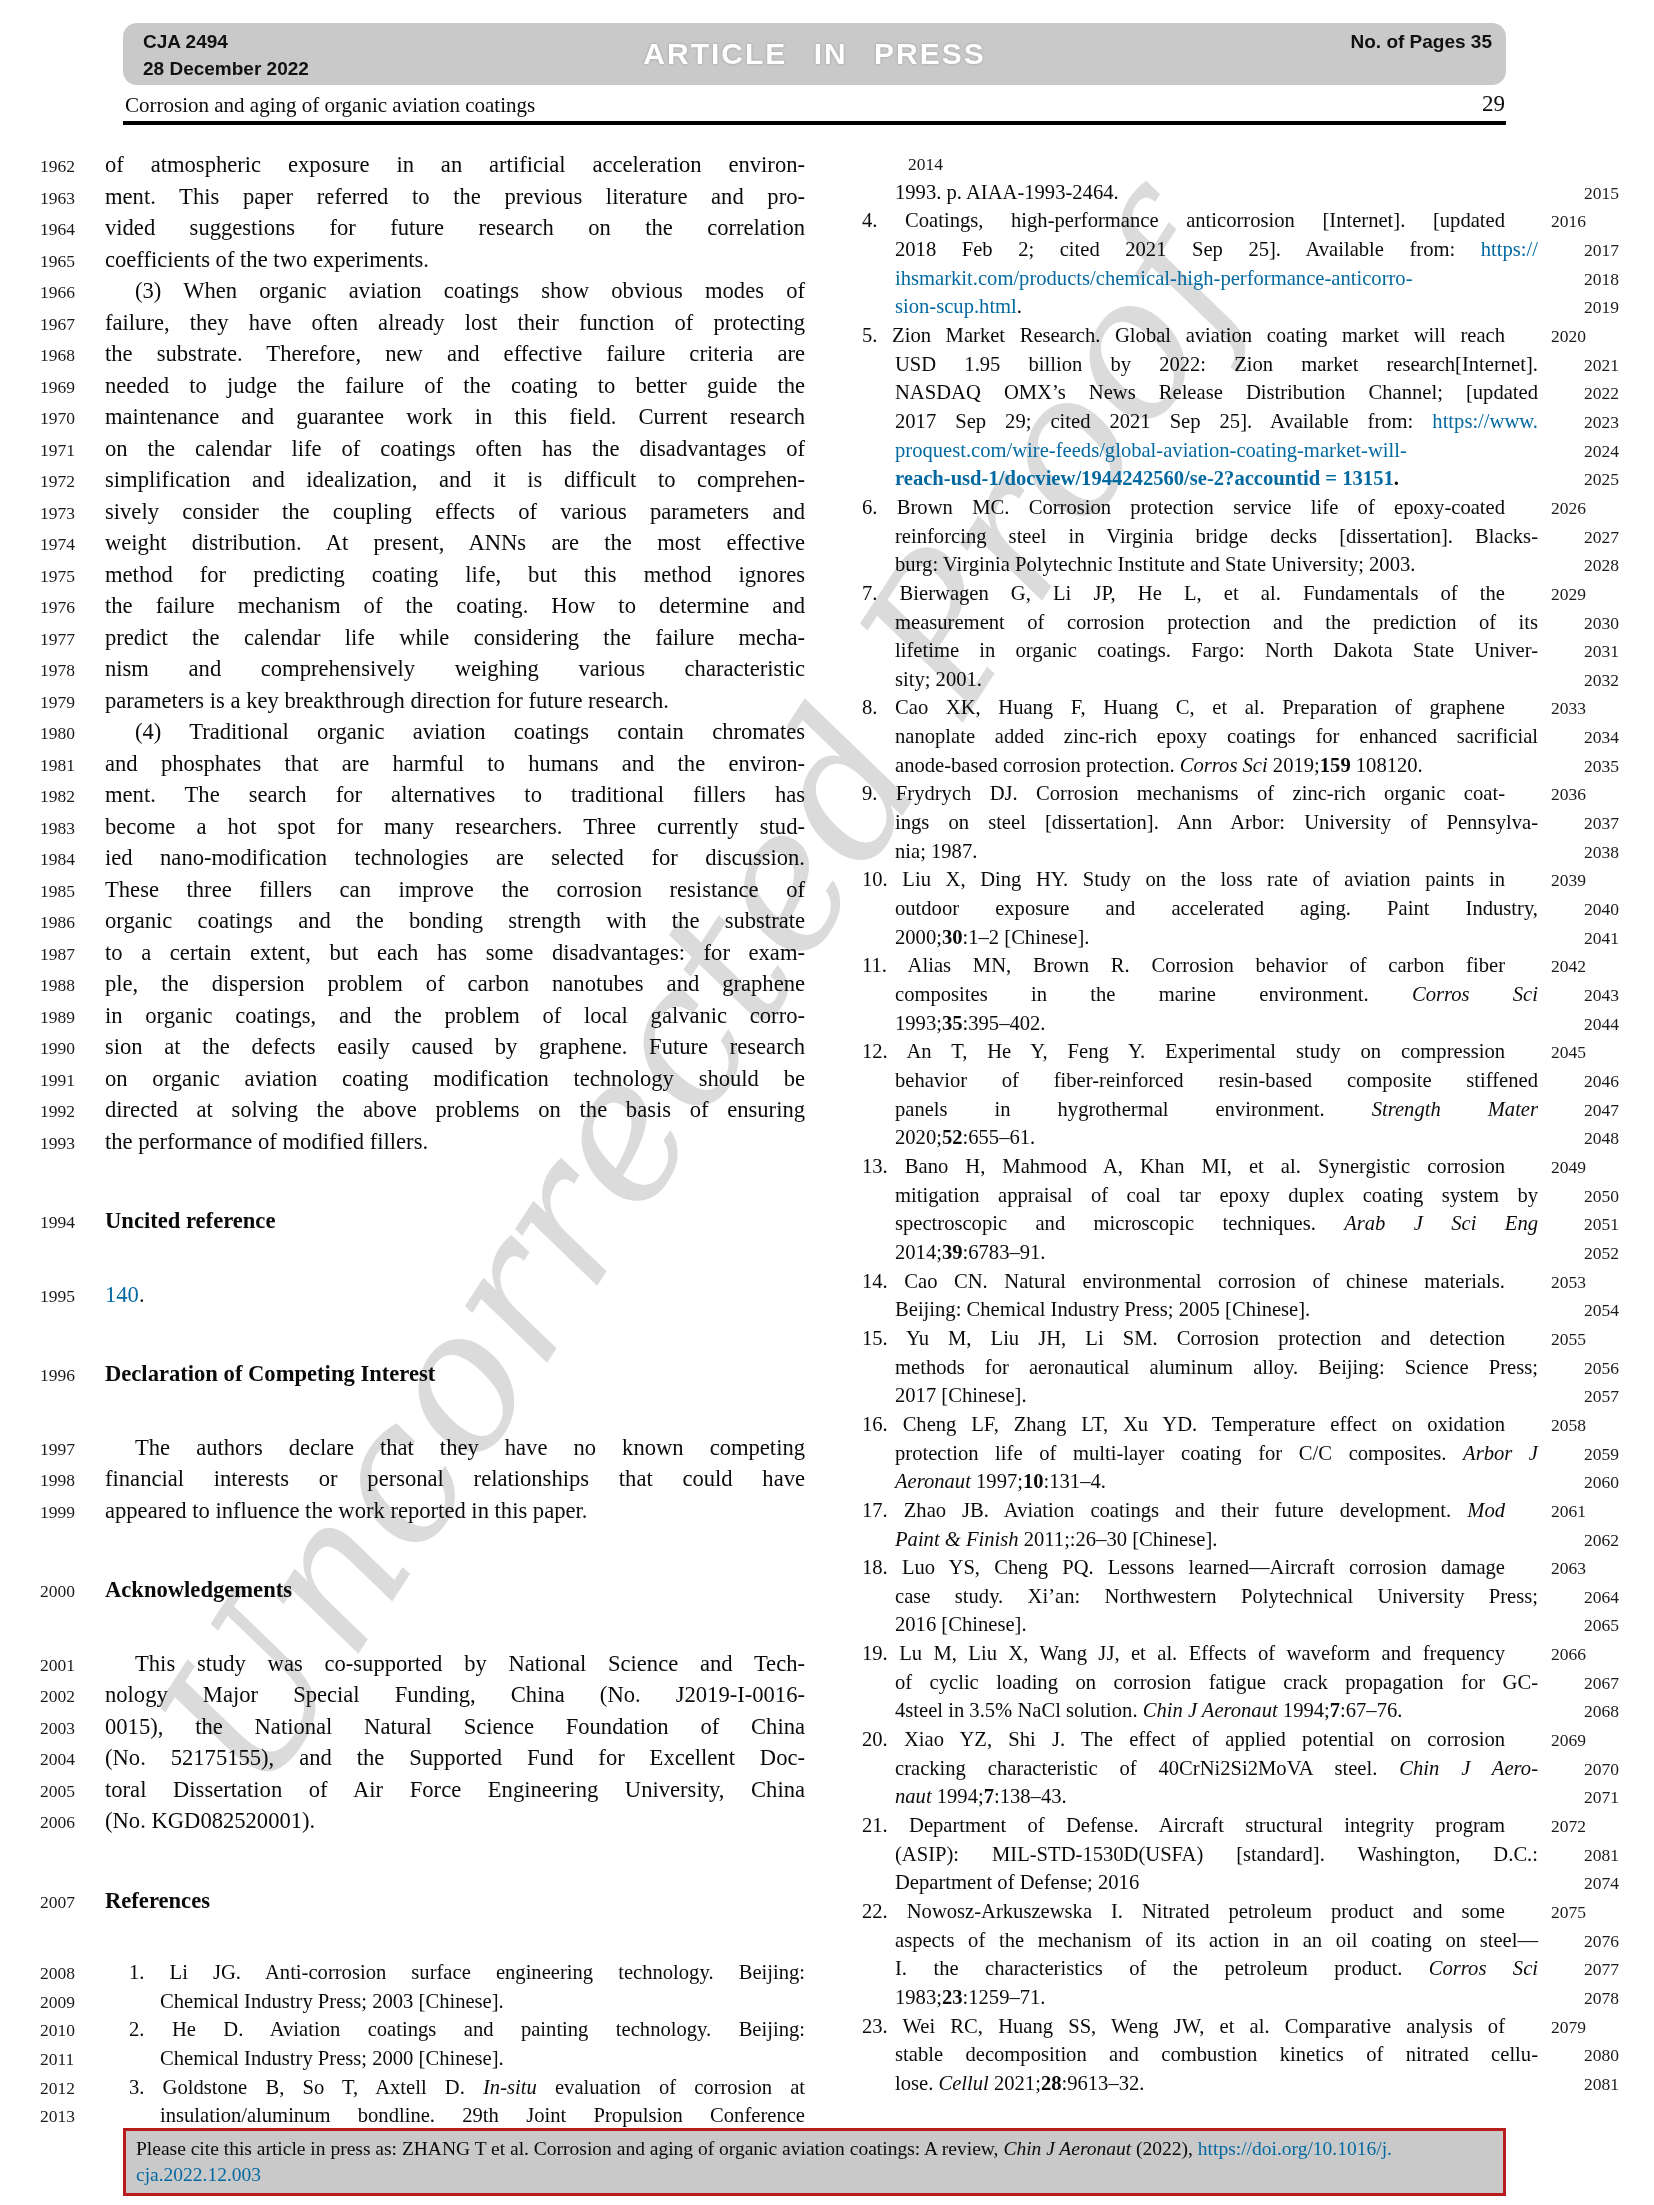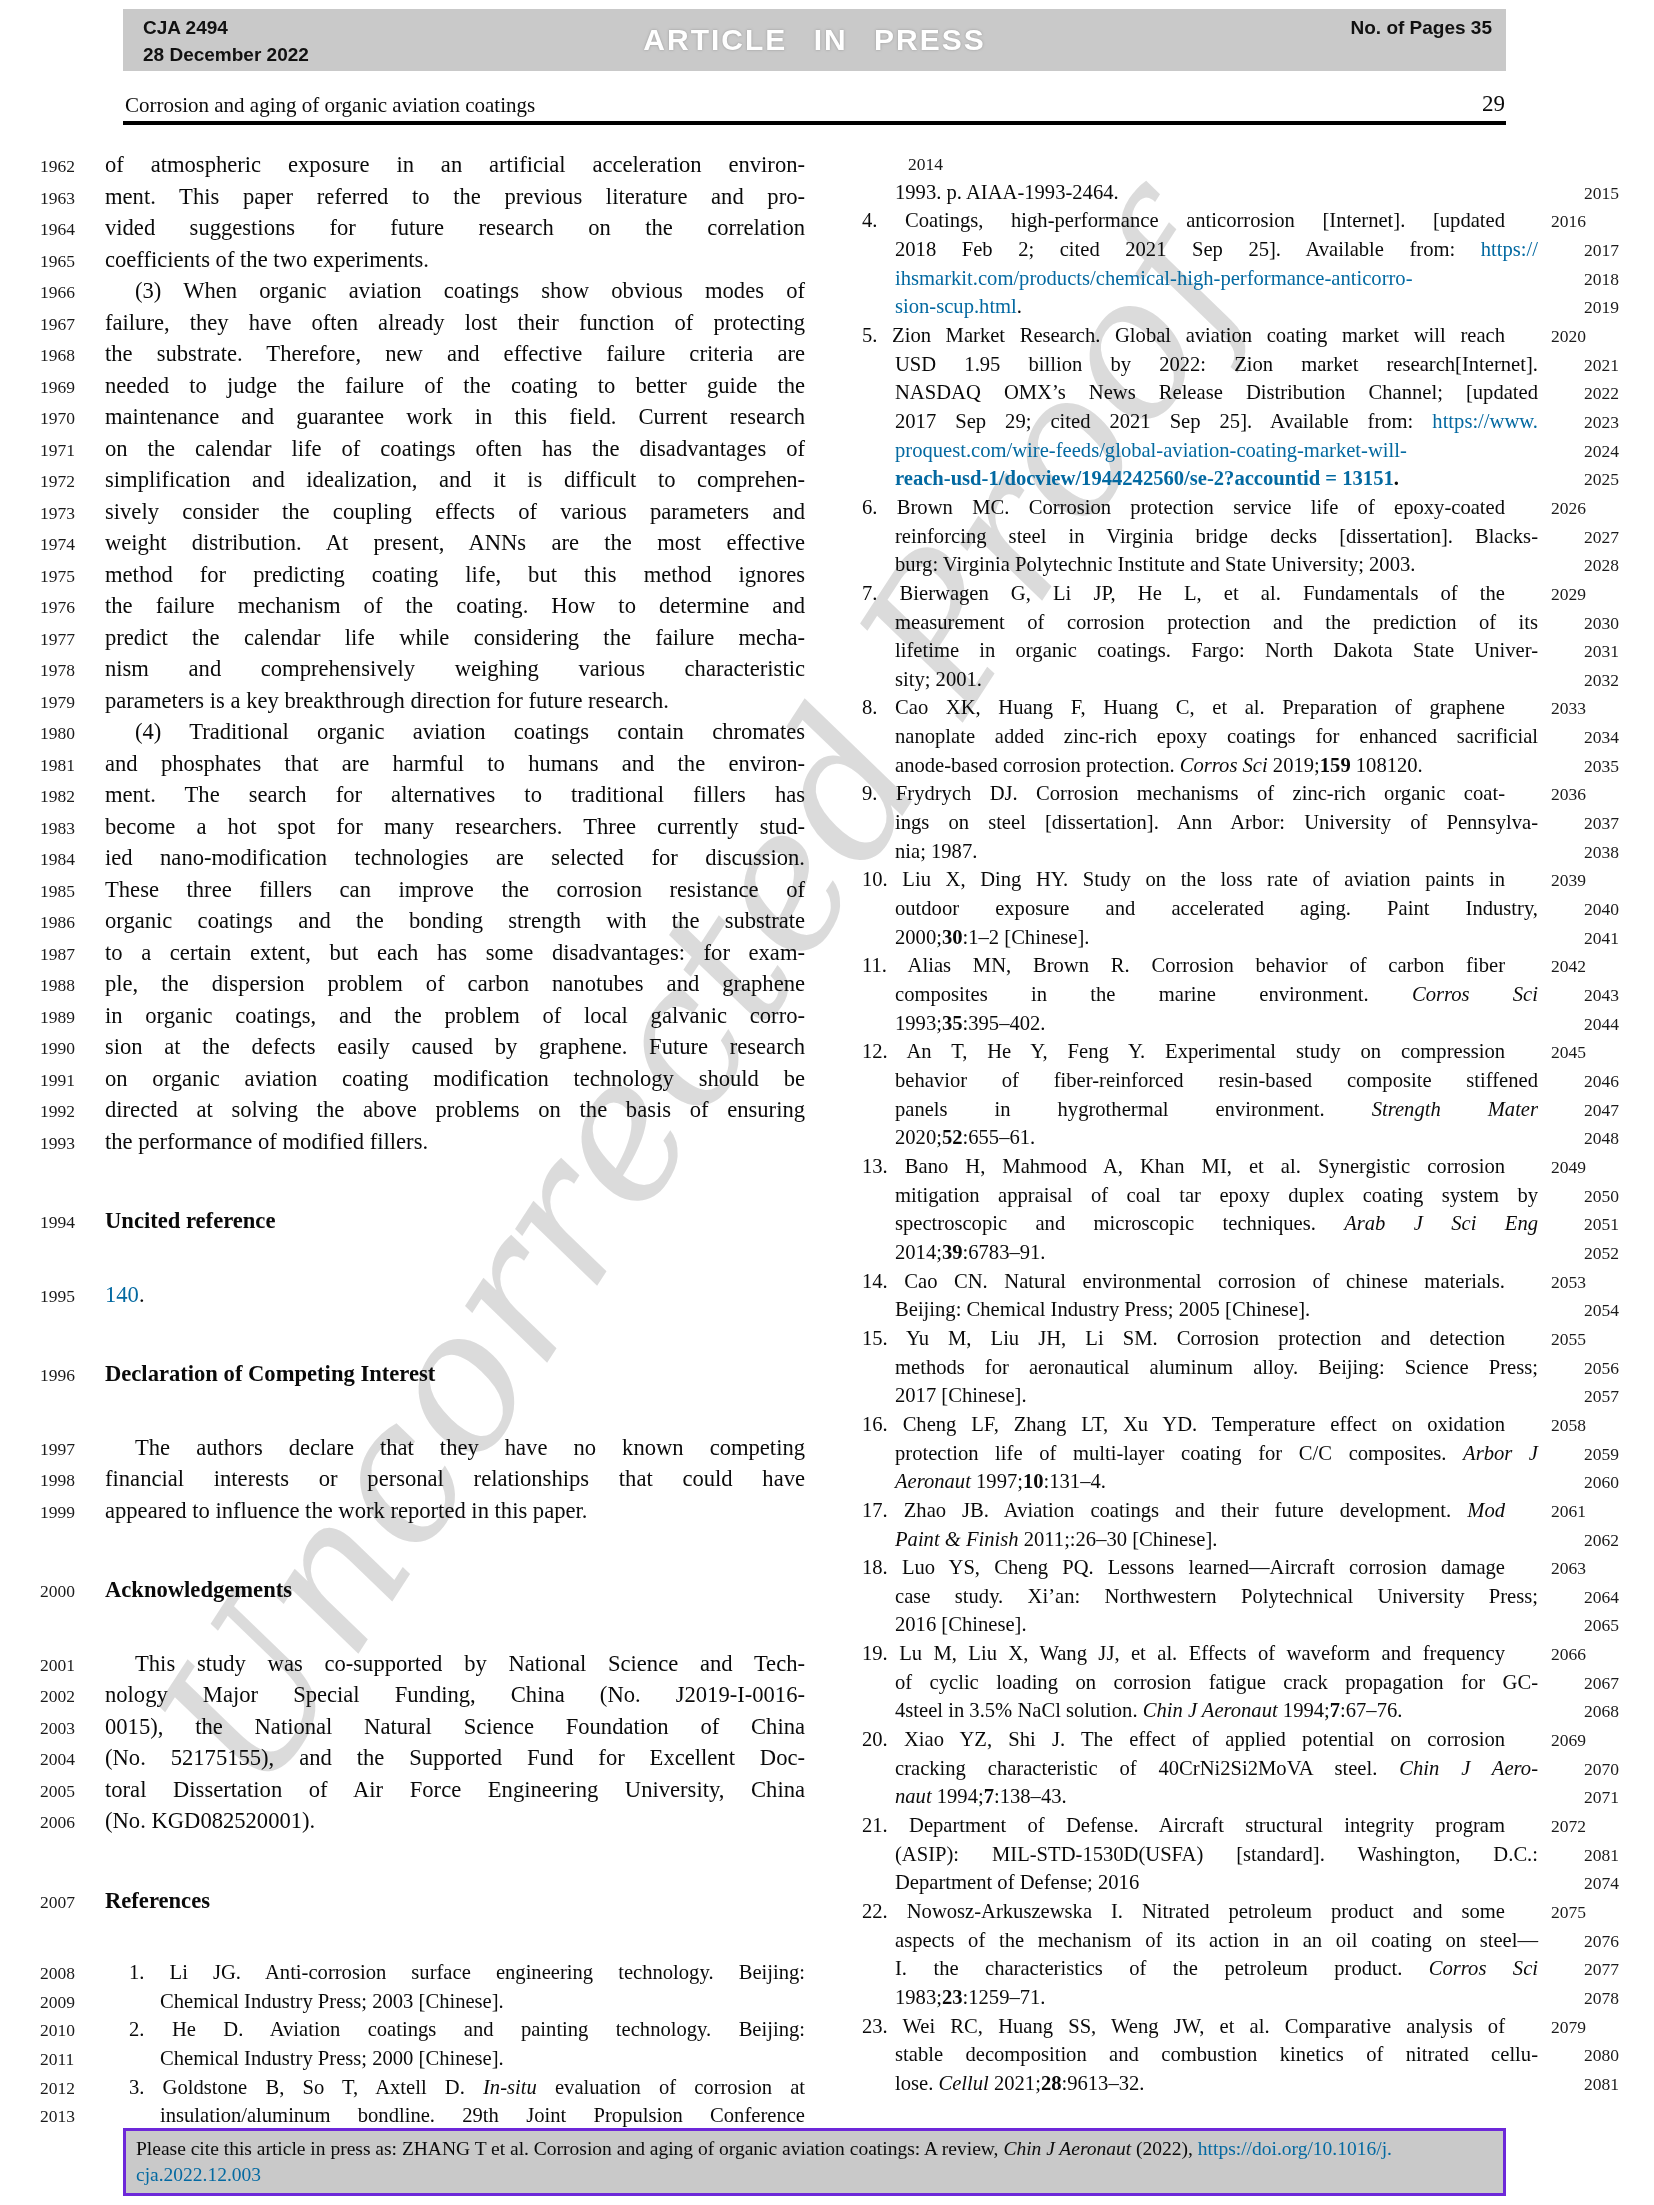--- a/index.html
+++ b/index.html
@@ -9,22 +9,22 @@
   }
   
   #watermark{
     position:absolute;left:-180px;top:940px;width:1700px;z-index:0;
     font-family:"DejaVu Serif", serif;font-style:italic;font-size:192px;
     color:#c6c6c6;opacity:.62;white-space:nowrap;text-align:center;
     transform:rotate(-57deg);transform-origin:center;pointer-events:none;
   }
   
   #hdr-bar{
-    position:absolute;left:123px;top:9px;width:1383px;height:62px;
-    background:#c9c9c9;z-index:1;
+    position:absolute;left:123px;top:23px;width:1383px;height:62px;
+    background:#c9c9c9;z-index:1;border-radius:14px;
   }
   .hdr-id{
     position:absolute;left:20px;top:5px;
     font-family:"Liberation Sans", sans-serif;font-weight:bold;font-size:19px;line-height:27px;color:#111;
   }
   #banner{
     position:absolute;left:0;right:0;top:14px;text-align:center;
     font-family:"Liberation Sans", sans-serif;font-weight:bold;font-size:30px;
     letter-spacing:2px;word-spacing:16px;color:#ffffff;
     text-shadow:0 0 3px #9d9d9d, 0 0 1px #b5b5b5;
@@ -49,21 +49,21 @@
   #col-right .lnum{flex:0 0 45px;margin-left:46px;text-align:left;}
   .heading-row{margin:48px 0 42px 0;}
   .heading{font-weight:bold;}
   .j{text-align:justify;text-align-last:justify;}
   .it{font-style:italic;}
   .bd{font-weight:bold;}
   .lk{color:#0369a1;}
   
   #footer-box{
     position:absolute;left:123px;top:2128px;width:1383px;height:68px;z-index:1;
-    background:#c9c9c9;border:3px solid #6d28d9;box-sizing:border-box;
+    background:#c9c9c9;border:3px solid #b91c1c;box-sizing:border-box;
     padding:5px 10px;font-size:19.5px;line-height:26px;
   }
 </style>
 </head>
 <body>
 
 <div id="watermark">Uncorrected Proof</div>
 
 <div id="hdr-bar">
   <div class="hdr-id">

